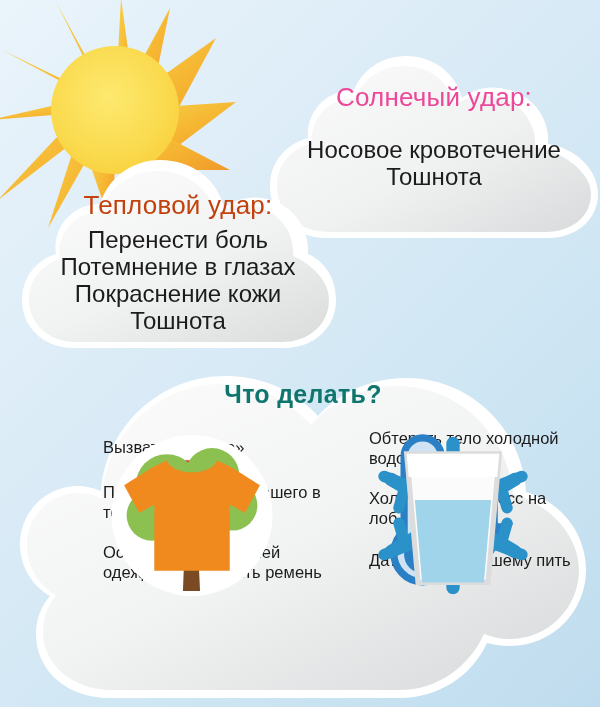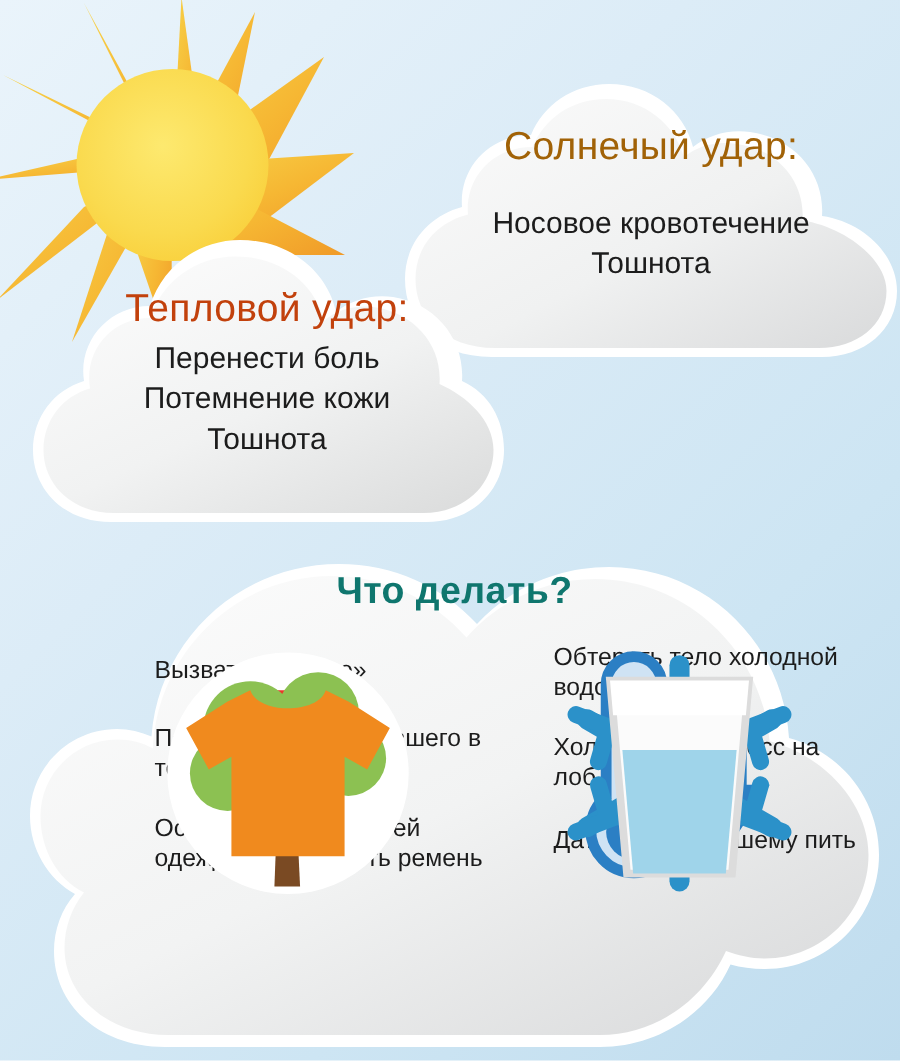--- a/index.html
+++ b/index.html
@@ -25,23 +25,23 @@
   
   #cloud-heat{left:18px;top:152px;width:320px;height:200px;}
   
   #cloud-todo{left:10px;top:330px;width:586px;height:372px;}
 
   .title{
     position:absolute;width:100%;text-align:center;
     font-size:26px;letter-spacing:.2px;font-weight:400;
   }
   .lines{position:absolute;width:100%;text-align:center;color:#1c1c1c;}
-  .lines div{font-size:20px;line-height:27px;white-space:nowrap;}
-
-  #cloud-sun .title{top:30px;color:#a16207;}
+  .lines div{font-size:24px;line-height:27px;white-space:nowrap;}
+
+  #cloud-sun .title{top:30px;color:#ec4899;}
   #cloud-sun .lines{top:84px;}
 
   #cloud-heat .title{top:38px;color:#c2410c;}
   #cloud-heat .lines{top:74px;}
 
   #cloud-todo .title{top:50px;color:#0f766e;font-size:25px;font-weight:700;letter-spacing:.3px;}
 
   
   .cols{position:absolute;top:100px;left:0;width:100%;}
   .col{position:absolute;}
@@ -139,21 +139,22 @@
                  C272 50 292 74 290 102 C308 110 318 128 318 148 C318 174 298 196 266 196 Z" fill="#ffffff"></path>
         <path d="M58 190 C30 190 11 171 11 148 C11 128 24 112 42 107 C38 82 56 60 82 60
                  C90 36 112 19 139 19 C169 19 192 37 198 62 C207 54 220 51 233 53
                  C258 57 277 78 275 104 C293 112 311 128 311 148 C311 171 292 190 264 190 Z" fill="url(#cg2)"></path>
       </g>
     </svg>
     <div class="content">
       <div class="title">Тепловой удар:</div>
       <div class="lines">
         <div>Перенести боль</div>
-        <div>Потемнение кожи</div>
+        <div>Потемнение в глазах</div>
+        <div>Покраснение кожи</div>
         <div>Тошнота</div>
       </div>
     </div>
   </div>
 
   <div class="cloud" id="cloud-todo">
     <svg viewBox="0 0 586 372" preserveAspectRatio="none">
       <defs>
         <linearGradient id="cg3" x1="5%" y1="0%" x2="95%" y2="100%">
           <stop offset="0%" stop-color="#fcfcfc"></stop>

